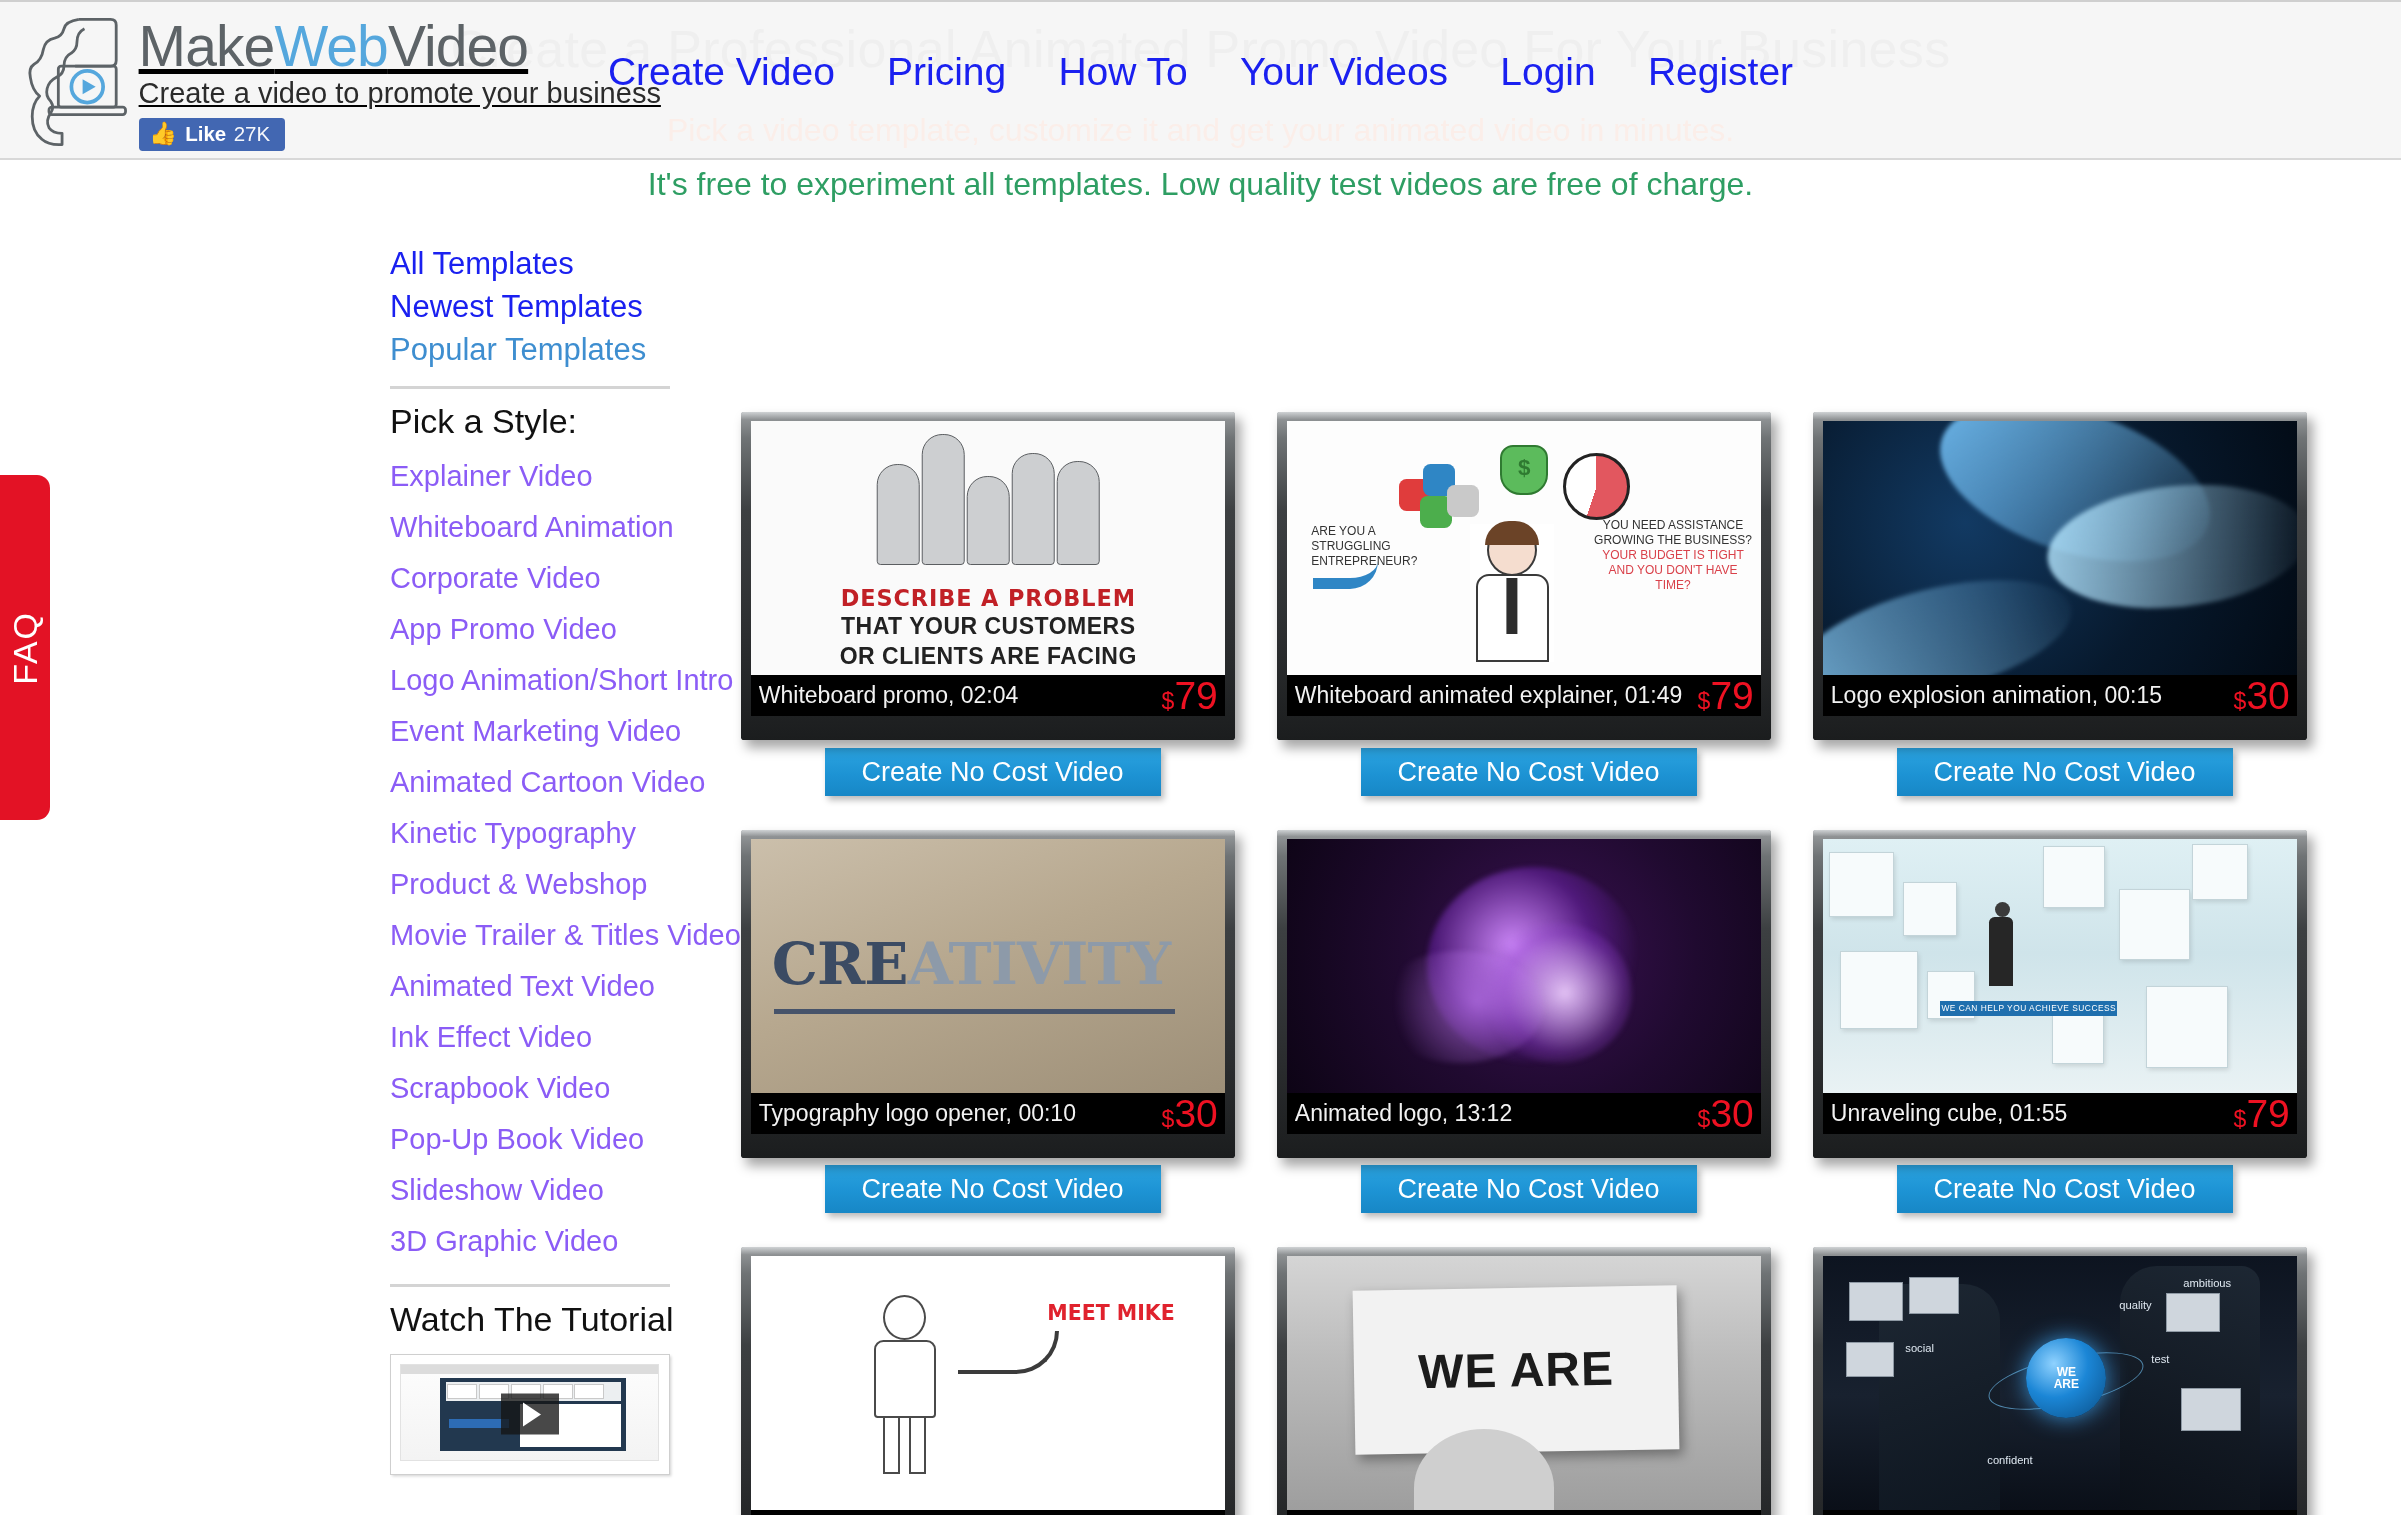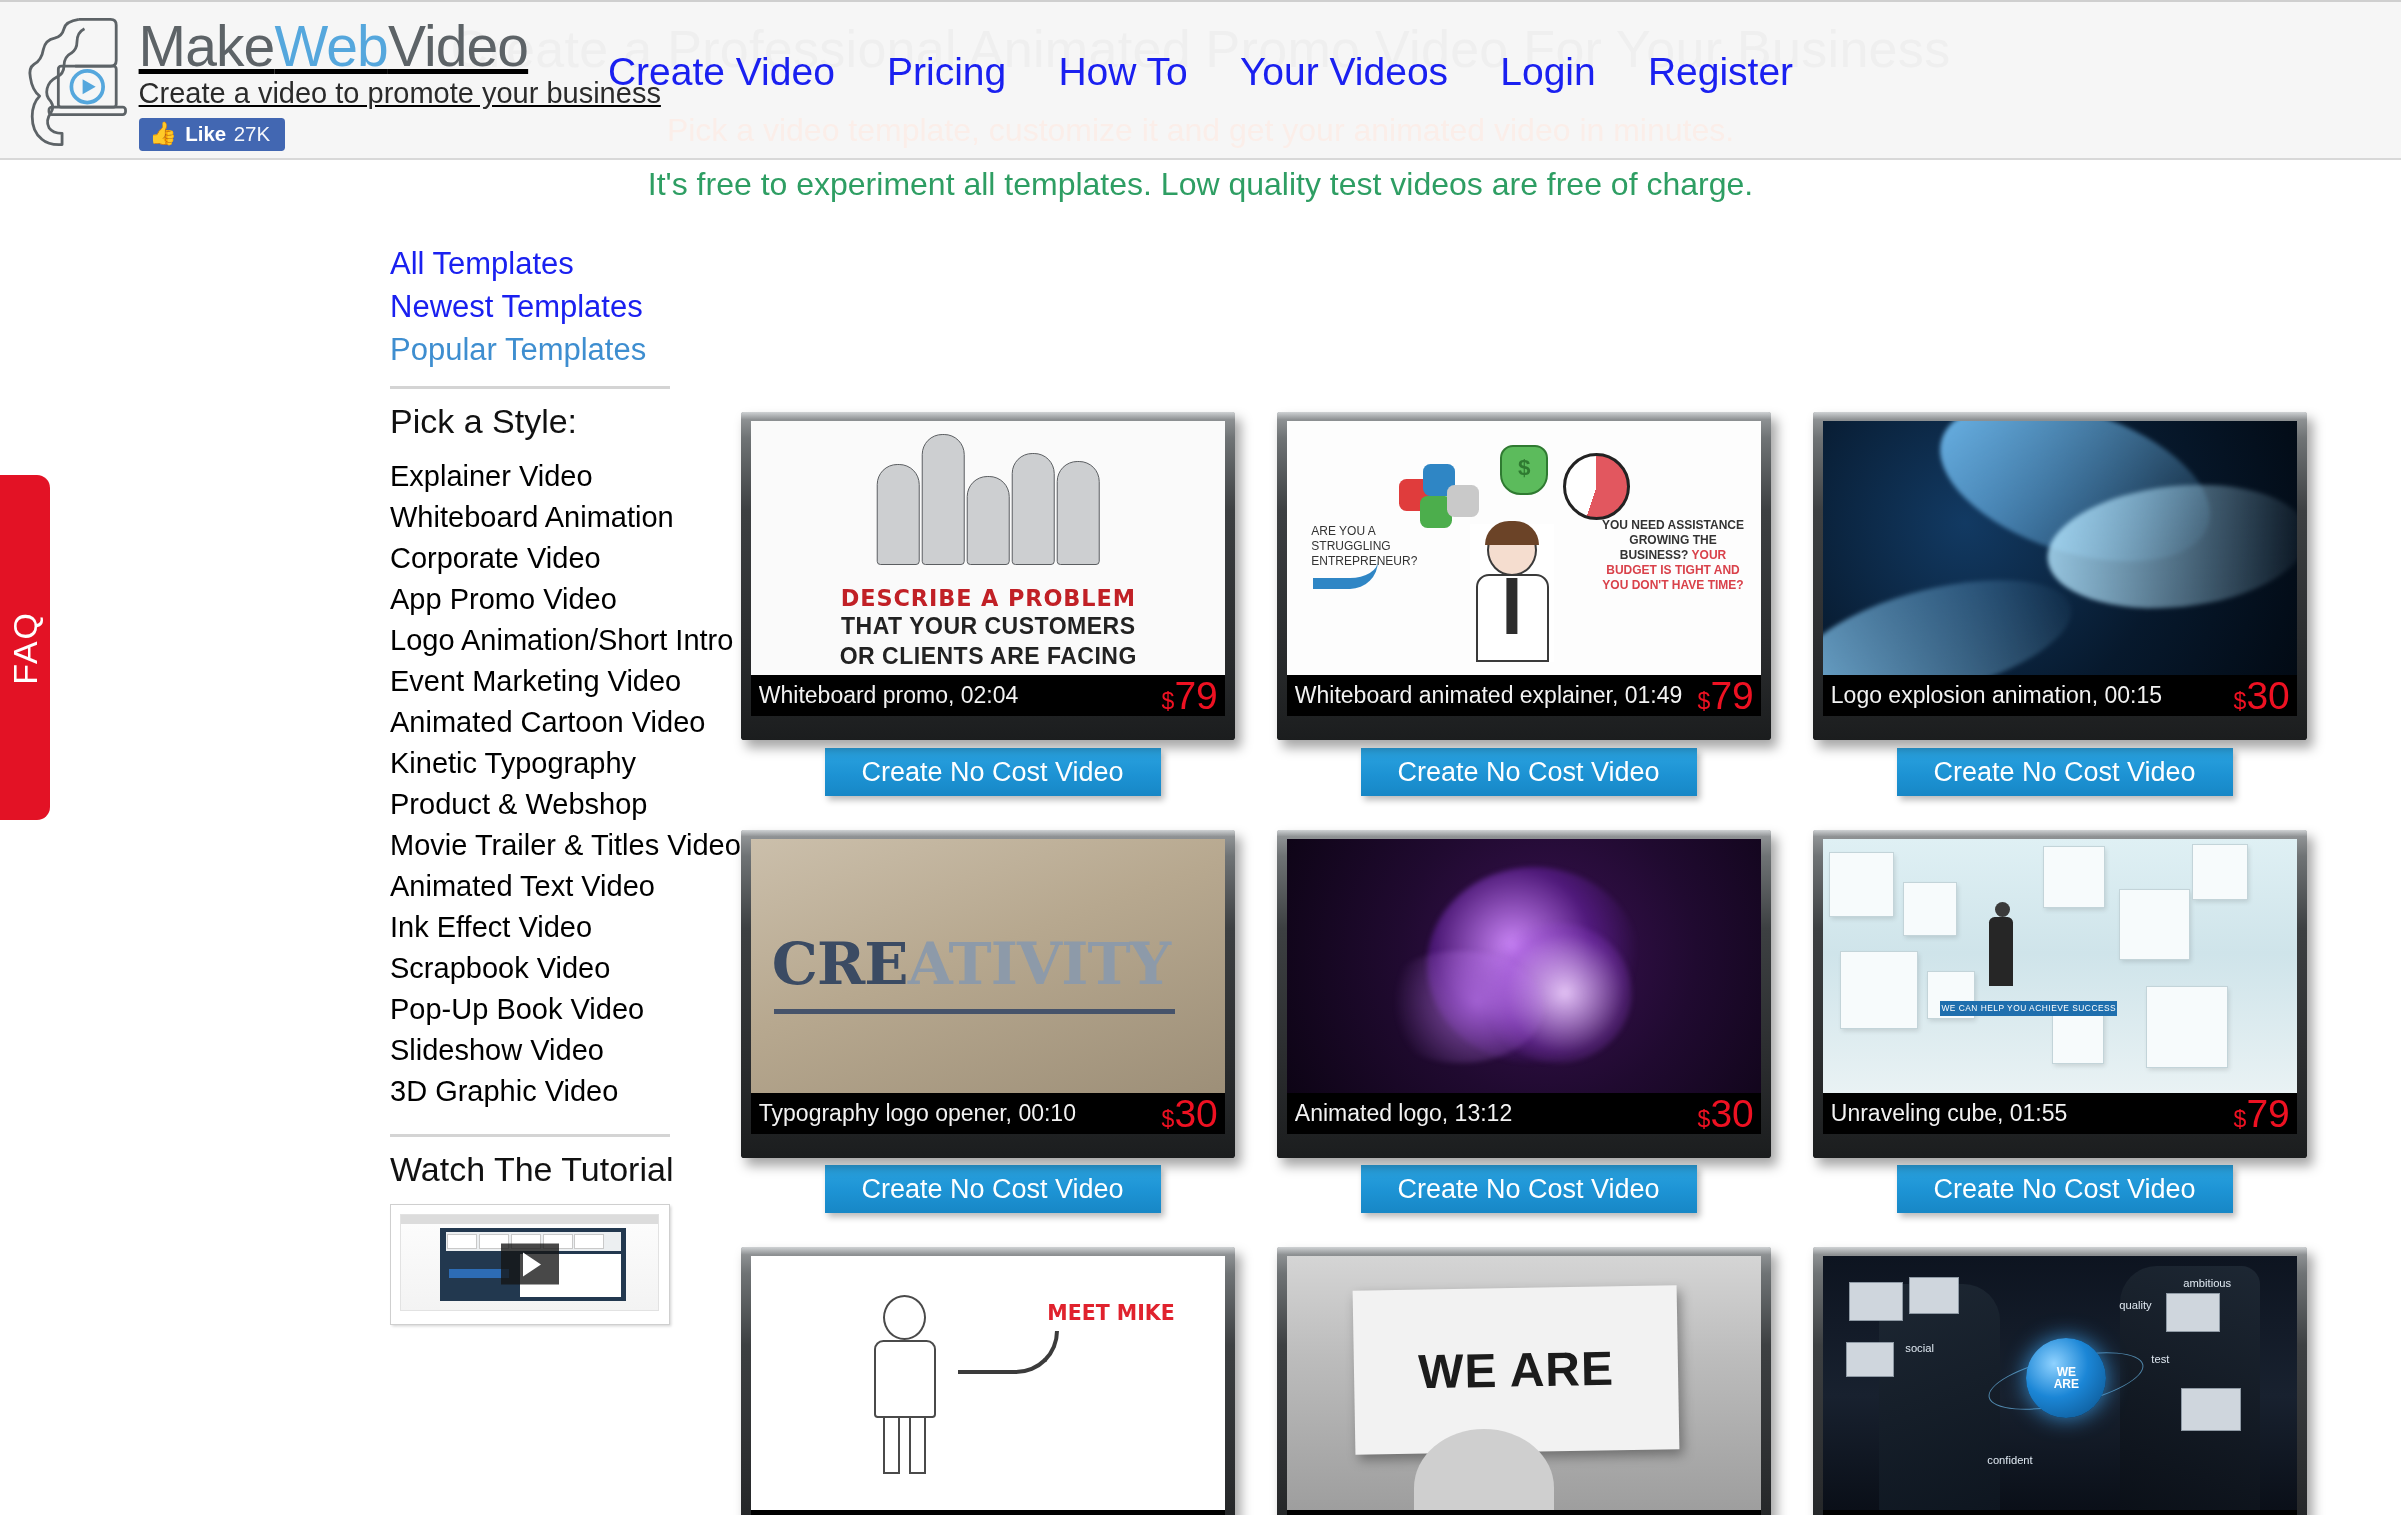--- a/index.html
+++ b/index.html
@@ -155,23 +155,24 @@
   .sb-heading {
     font-size: 34px;
     color: #111;
     margin-bottom: 15px;
     white-space: nowrap;
   }
   .sidebar a.style-link {
     display: block;
     font-size: 29px;
     line-height: 41px;
-    color: #000000;
+    color: #8b5cf6;
     text-decoration: none;
     white-space: nowrap;
+    margin-top: 10px;
   }
   .tutorial-wrap { margin-top: 5.6px; }
   .tutorial-thumb {
     margin-top: 15px;
     width: 280px; height: 121px;
     border: 0.9px solid #cfcfcf;
     background: #ffffff;
     position: relative;
     box-shadow: 1.9px 1.9px 2.8px rgba(0,0,0,.18);
     overflow: hidden;
@@ -291,21 +292,21 @@
   .ex .g { position:absolute; width:32px; height:32px; border-radius:7.5px; }
   .ex .money { position:absolute; left:213px; top:24px; width:48px; height:50px; background:#5cbb5c; border-radius:13px 13px 20.5px 20.5px; border:2.8px solid #2f7a31;}
   .ex .money::after{content:"$"; position:absolute; left:50%; top:46%; transform:translate(-50%,-50%); color:#2f7a31; font-weight:bold; font-size:22.4px;}
   .ex .clock { position:absolute; left:276px; top:32px; width:67px; height:67px; border-radius:50%; border:3.7px solid #222; background: conic-gradient(#e2575f 0 55%, #fff 0 100%);}
   .ex .man { position:absolute; left:183px; top:103px; width:84px; height:138px; background:#fff; }
   .ex .head { position:absolute; left:17px; top:0; width:50px; height:52px; border-radius:50%; background:#f5ddcf; border:2.8px solid #3a3a3a; }
   .ex .hair { position:absolute; left:15px; top:-3.7px; width:54px; height:24px; border-radius:24px 24px 0 0; background:#6b4327; }
   .ex .body { position:absolute; left:5.6px; top:50px; width:73px; height:88px; background:#fff; border:2.8px solid #3a3a3a; border-radius:13px 13px 0 0; }
   .ex .tie { position:absolute; left:50%; top:54px; transform:translateX(-50%); width:11.2px; height:56px; background:#2d2d2d; }
   .ex .q1 { position:absolute; left:24px; top:103px; font-size:12px; color:#333; font-weight:normal; line-height:15px; width:112px;}
-  .ex .q2 { position:absolute; right:9.3px; top:97px; font-size:12px; color:#333; font-weight:bold; line-height:15px; width:158px; text-align:center;}
+  .ex .q2 { position:absolute; right:9.3px; top:97px; font-size:12px; color:#333; font-weight:normal; line-height:15px; width:158px; text-align:center;}
   .ex .q2 .red { color:#d9414a; }
   .ex .arrow { position:absolute; left:26px; top:140px; width:65px; height:28px; border-bottom:11.2px solid #2f86c5; border-radius:0 0 37px 0; }
 
   
   .nrg { background: radial-gradient(circle at 30% 40%, #123a63 0%, #07192d 55%, #020a14 100%); }
   .nrg .wisp { position:absolute; border-radius:50%; filter: blur(1.9px); }
 
   
   .crv { background: linear-gradient(160deg,#cbbfab 0%, #b7a88f 45%, #9d8f78 100%); }
   .crv .txt { position:absolute; left:20.5px; top:91px; font-size:58px; font-weight:bold; letter-spacing:-0.9px; color:#3b4b63; font-family:"DejaVu Serif", serif; }

